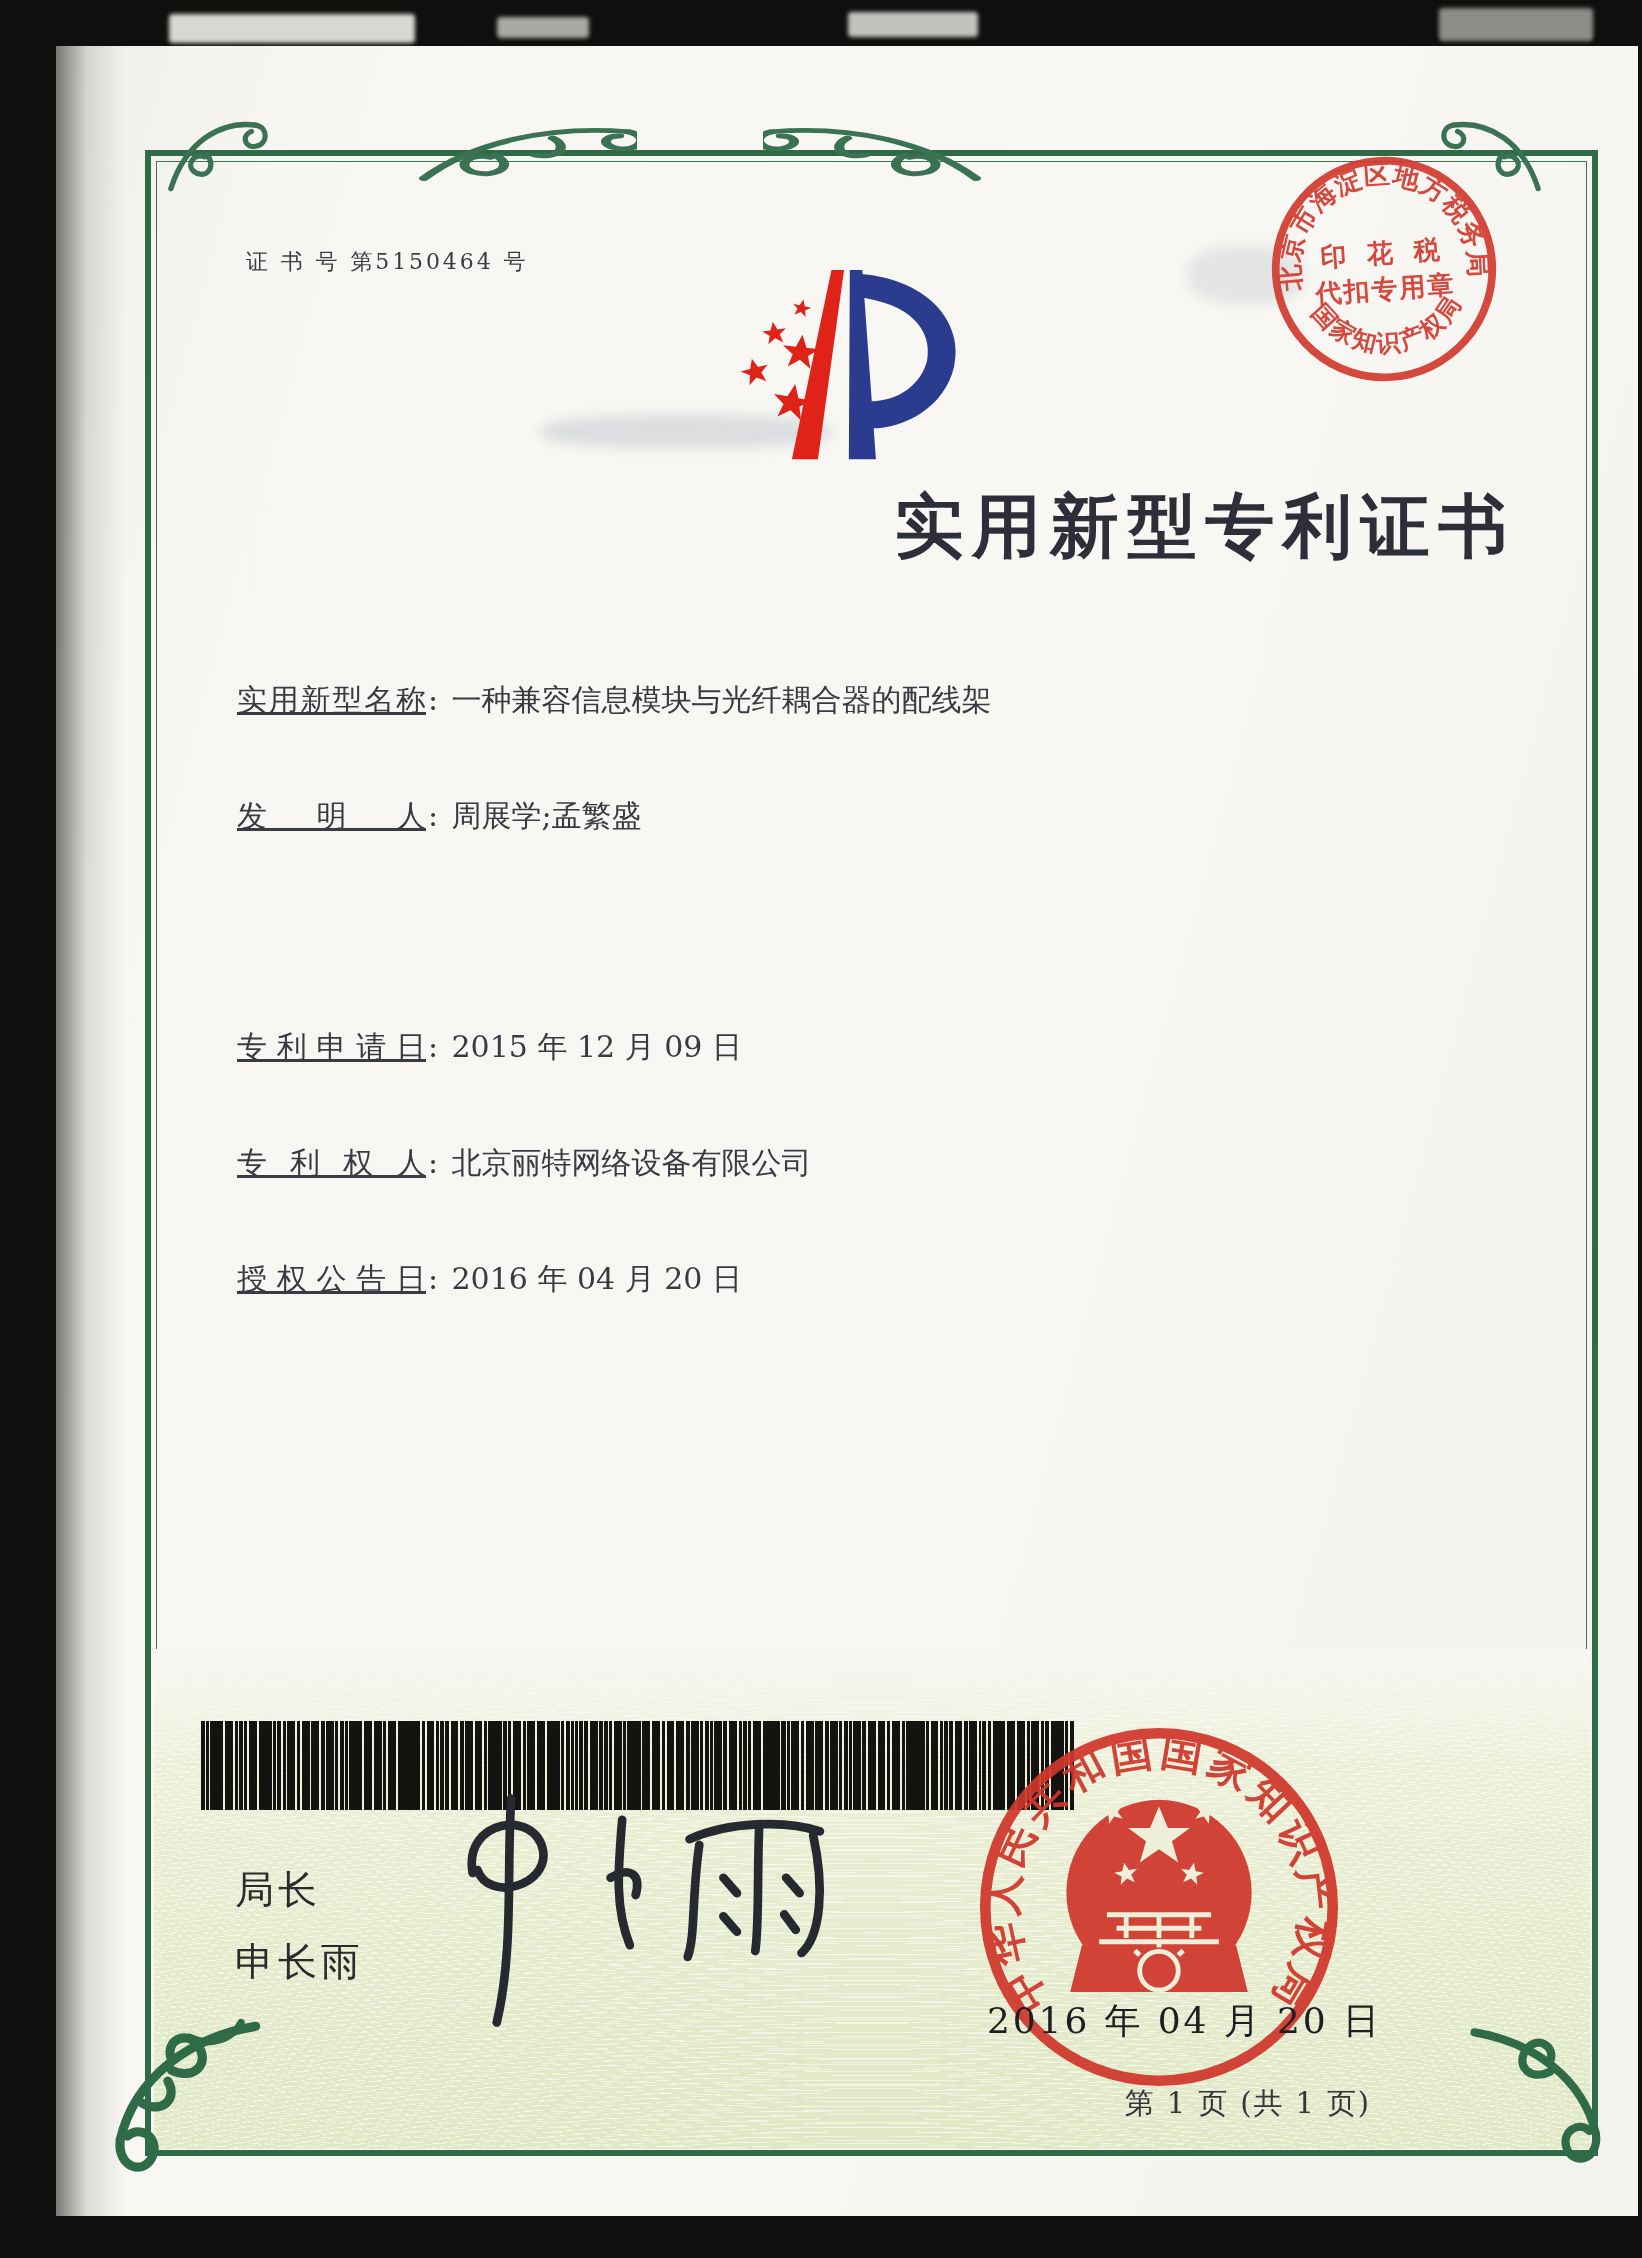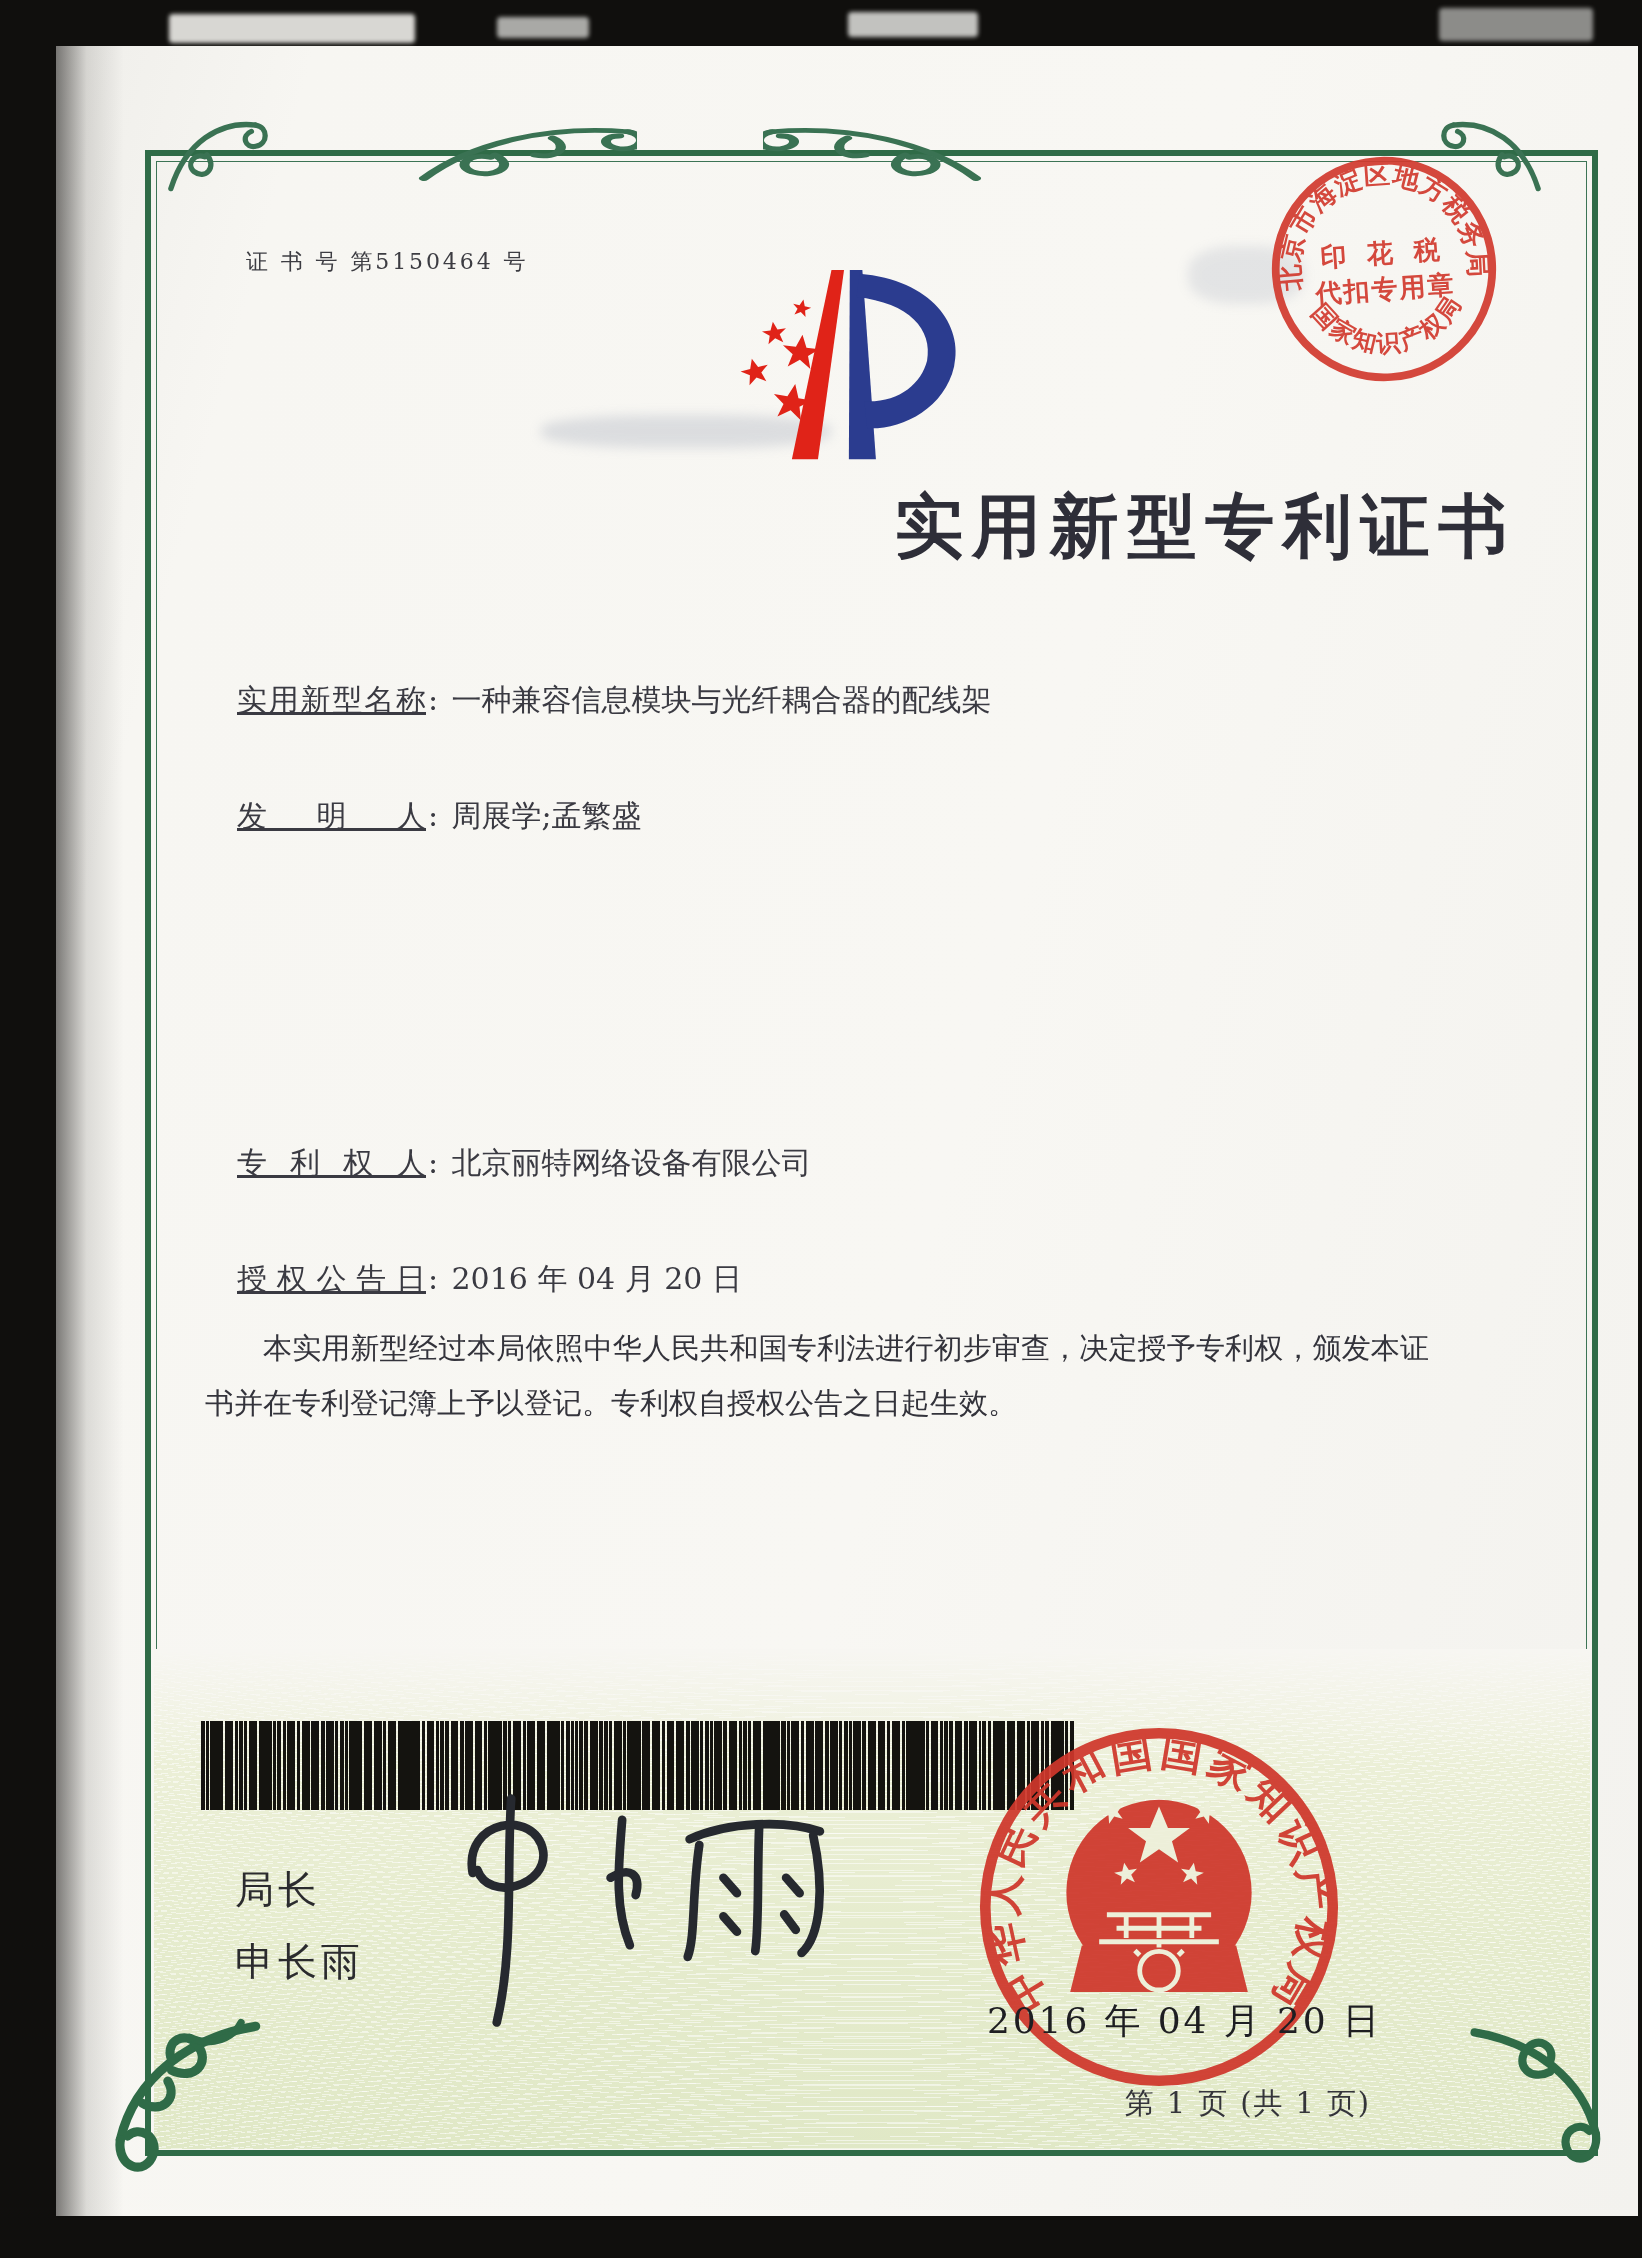--- a/index.html
+++ b/index.html
@@ -189,29 +189,31 @@
   </svg>
 
   <div class="title">实用新型专利证书</div>
 
   <div class="field f0">
     <span class="flabel">实用新型名称</span><span class="fcolon">:</span><span class="fvalue">一种兼容信息模块与光纤耦合器的配线架</span>
   </div>
   <div class="field f1">
     <span class="flabel">发明人</span><span class="fcolon">:</span><span class="fvalue">周展学;孟繁盛</span>
   </div>
+  <div class="field f3">
+    <span class="flabel">专利申请日</span><span class="fcolon">:</span><span class="fvalue">2015 年 12 月 09 日</span>
+  </div>
   <div class="field f4">
     <span class="flabel">专利权人</span><span class="fcolon">:</span><span class="fvalue">北京丽特网络设备有限公司</span>
   </div>
   <div class="field f5">
     <span class="flabel">授权公告日</span><span class="fcolon">:</span><span class="fvalue">2016 年 04 月 20 日</span>
   </div>
 
   <div class="body-text">
-    <p>本实用新型经过本局依照中华人民共和国专利法进行初步审查，决定授予专利权，颁发本证书并在专利登记簿上予以登记。专利权自授权公告之日起生效。</p>
   </div>
 
   <div class="barcode"></div>
 
   <div class="signer-role">局长</div>
   <div class="signer-name">申长雨</div>
 
   <svg class="signature" viewBox="0 0 480 270">
     <g stroke="#26292f" stroke-width="9" fill="none" stroke-linecap="round" stroke-linejoin="round">
       <path d="M95,95 C85,40 160,28 168,72 C174,108 112,126 100,92"></path>

